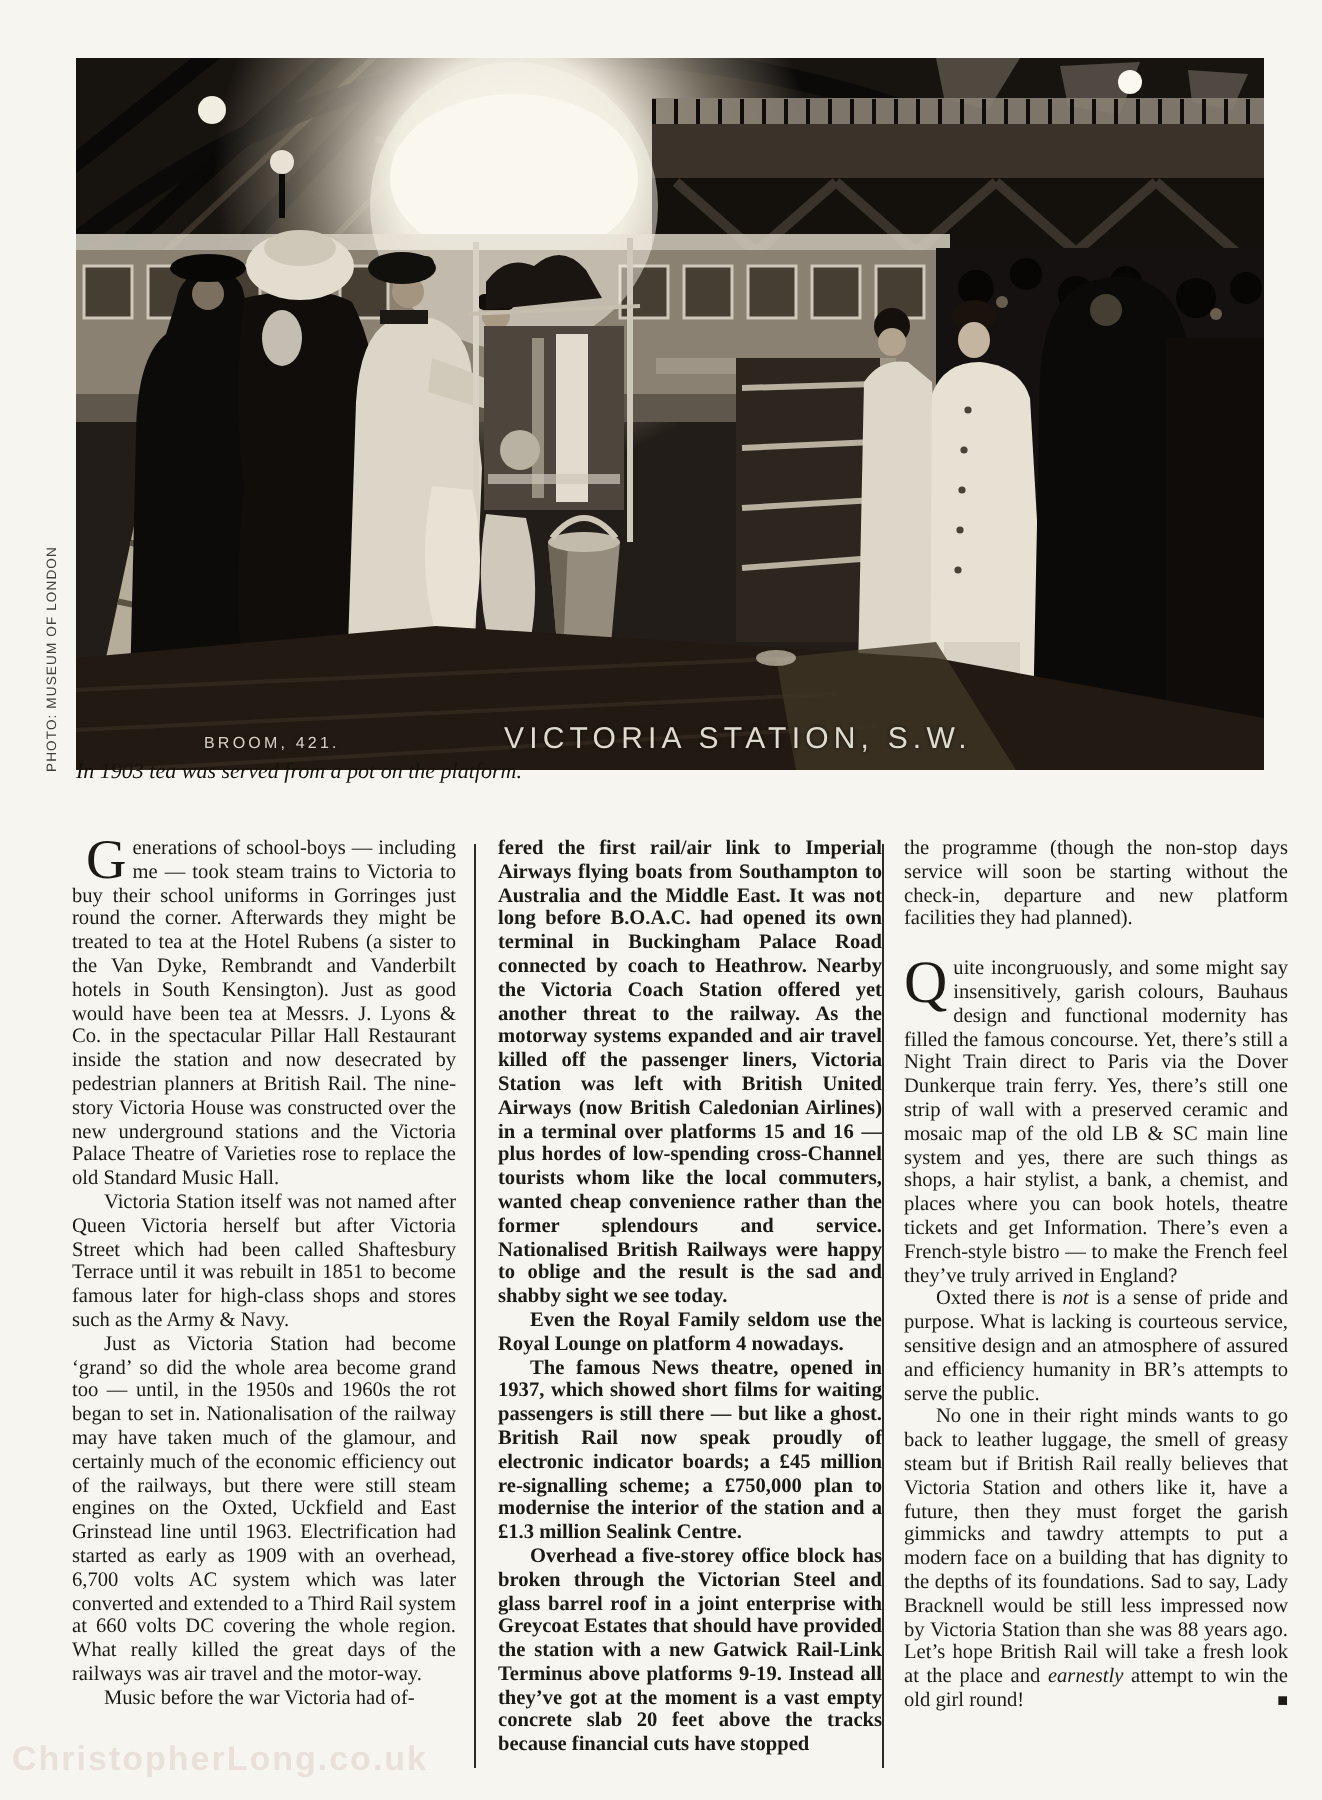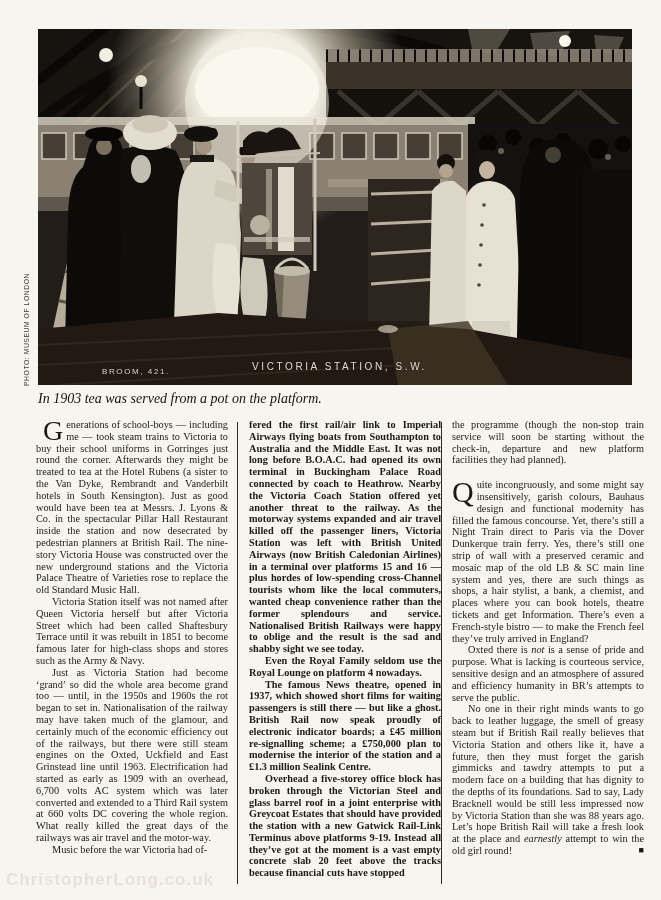--- a/index.html
+++ b/index.html
@@ -11,28 +11,28 @@
   .page{position:relative;width:661px;height:900px;background:var(--page-bg);overflow:hidden;
         font-family:"Liberation Serif",serif;color:var(--ink);}
 
   
   .photo{position:absolute;left:38px;top:29px;width:594px;height:356px;margin:0;
          background:#1c1813;overflow:hidden;}
   .photo svg{display:block}
   .stamp{position:absolute;color:#eae5d9;font-family:"Liberation Sans",sans-serif;
          text-shadow:0 0 2px rgba(0,0,0,.65);white-space:nowrap;}
   .stamp-left{left:64px;top:338px;font-size:8px;letter-spacing:1.6px;opacity:.9;}
-  .stamp-right{left:214px;top:332px;font-size:10px;letter-spacing:2.6px;opacity:.95;}
+  .stamp-right{left:214px;top:332px;font-size:15px;letter-spacing:2.6px;opacity:.95;}
 
   .credit{position:absolute;left:23px;top:386px;transform:rotate(-90deg);transform-origin:0 0;
           font-family:"Liberation Sans",sans-serif;font-size:6.8px;letter-spacing:.55px;
           color:#403e3a;white-space:nowrap;}
 
-  .caption{position:absolute;left:38px;top:391px;width:560px;
-           font-style:italic;font-size:14px;color:#15120e;}
+  .caption{position:absolute;left:38px;top:380px;width:560px;
+           font-style:italic;font-size:11px;color:#15120e;}
 
   
   .article{position:absolute;left:36px;top:419px;width:606px;height:478px;}
   .col{position:absolute;top:0;width:192px;text-align:justify;
        font-size:10.3px;line-height:11.8px;color:var(--ink);
        hyphens:auto;-webkit-hyphens:auto;}
   .col-1{left:0;}
   .col-2{left:213px;font-weight:bold;}
   .col-3{left:416px;}
   .colrule{position:absolute;top:3px;height:462px;width:1px;background:var(--rule);}
@@ -275,21 +275,21 @@
       </div>
     <div class="colrule rule-1"></div>
     <div class="col col-2">
         <p class="noindent"><span>fered the first rail/air link to Imperial Airways flying boats from Southampton to Australia and the Middle East. It was not long before B.O.A.C. had opened its own terminal in Buckingham Palace Road connected by coach to Heathrow. Nearby the Victoria Coach Station offered yet another threat to the railway. As the motorway systems expanded and air travel killed off the passenger liners, Victoria Station was left with British United Airways (now British Caledonian Airlines) in a terminal over platforms 15 and 16 — plus hordes of low-spending cross-Channel tourists whom like the local commuters, wanted cheap convenience rather than the former splendours and service. Nationalised British Railways were happy to oblige and the result is the sad and shabby sight we see today.</span></p>
         <p><span>Even the Royal Family seldom use the Royal Lounge on platform 4 nowadays.</span></p>
         <p><span>The famous News theatre, opened in 1937, which showed short films for waiting passengers is still there — but like a ghost. British Rail now speak proudly of electronic indicator boards; a £45 million re-signalling scheme; a £750,000 plan to modernise the interior of the station and a £1.3 million Sealink Centre.</span></p>
         <p><span>Overhead a five-storey office block has broken through the Victorian Steel and glass barrel roof in a joint enterprise with Greycoat Estates that should have provided the station with a new Gatwick Rail-Link Terminus above platforms 9-19. Instead all they’ve got at the moment is a vast empty concrete slab 20 feet above the tracks because financial cuts have stopped</span></p>
       </div>
     <div class="colrule rule-2"></div>
     <div class="col col-3">
-        <p class="noindent"><span>the programme (though the non-stop train service will soon be starting without the check-in, departure and new platform facilities they had planned).</span></p>
+        <p class="noindent"><span>the programme (though the non-stop days service will soon be starting without the check-in, departure and new platform facilities they had planned).</span></p>
         <p class="noindent gap dc-q"><span class="dropcap">Q</span><span>uite incongruously, and some might say insensitively, garish colours, Bauhaus design and functional modernity has filled the famous concourse. Yet, there’s still a Night Train direct to Paris via the Dover Dunkerque train ferry. Yes, there’s still one strip of wall with a preserved ceramic and mosaic map of the old LB &amp; SC main line system and yes, there are such things as shops, a hair stylist, a bank, a chemist, and places where you can book hotels, theatre tickets and get Information. There’s even a French-style bistro — to make the French feel they’ve truly arrived in England?</span></p>
         <p><span>Oxted there is </span><span class="ital">not</span><span> is a sense of pride and purpose. What is lacking is courteous service, sensitive design and an atmosphere of assured and efficiency humanity in BR’s attempts to serve the public.</span></p>
         <p><span>No one in their right minds wants to go back to leather luggage, the smell of greasy steam but if British Rail really believes that Victoria Station and others like it, have a future, then they must forget the garish gimmicks and tawdry attempts to put a modern face on a building that has dignity to the depths of its foundations. Sad to say, Lady Bracknell would be still less impressed now by Victoria Station than she was 88 years ago. Let’s hope British Rail will take a fresh look at the place and </span><span class="ital">earnestly</span><span> attempt to win the old girl round!</span><span class="endmark">■</span></p>
       </div>
   </div>
 
   <div class="watermark">ChristopherLong.co.uk</div>
 </div>
 
 </body></html>

